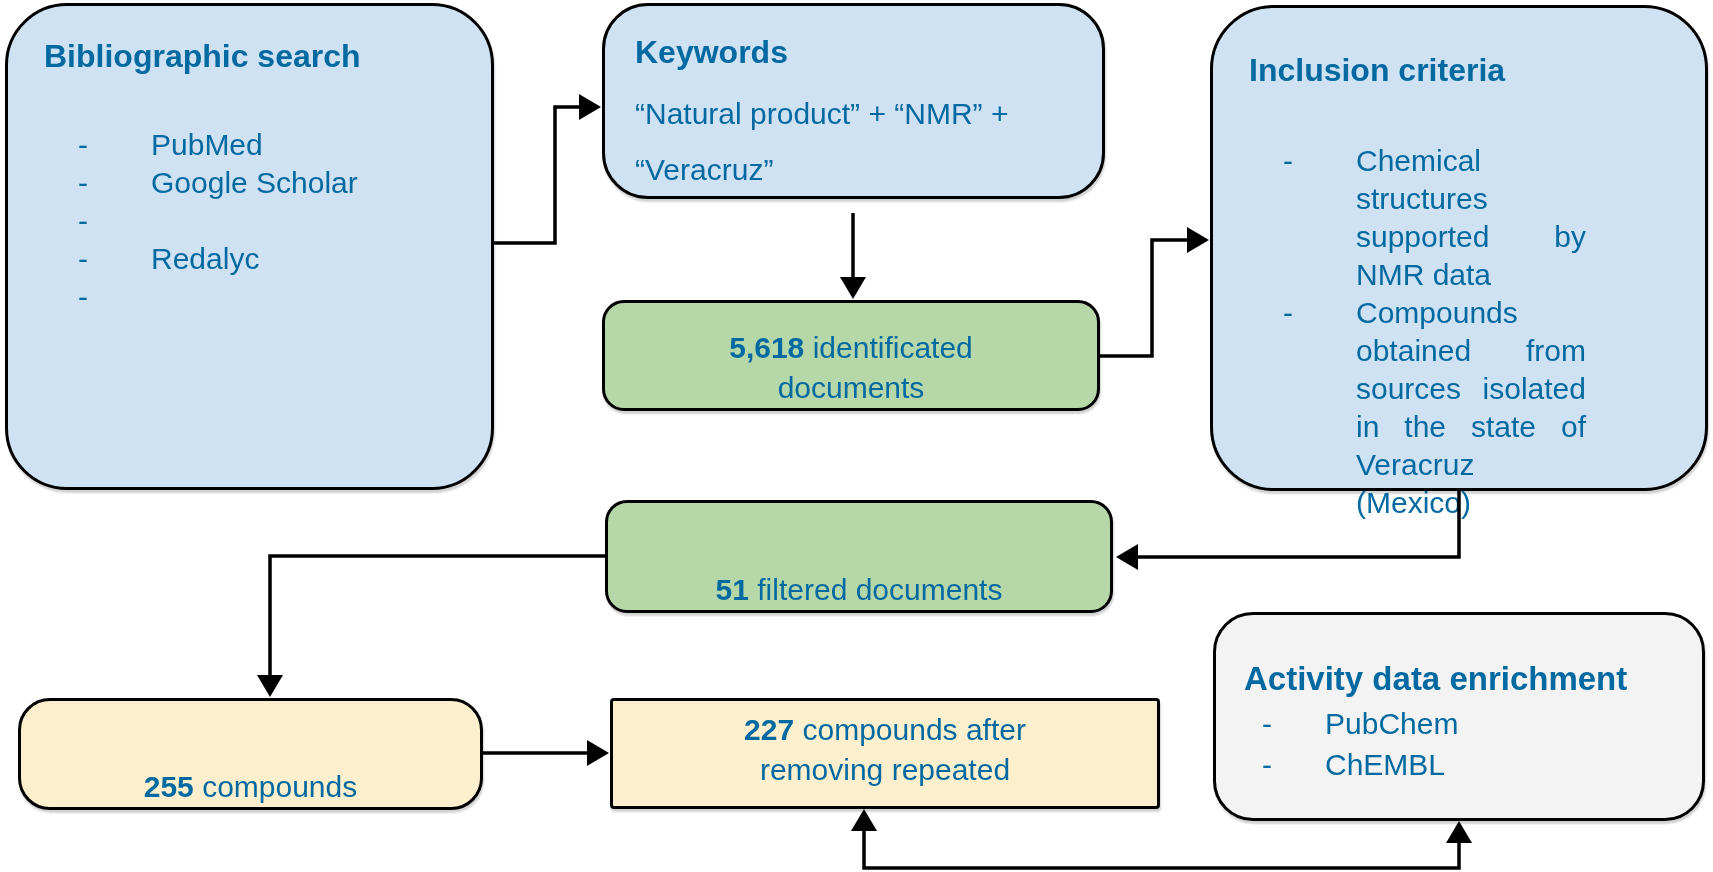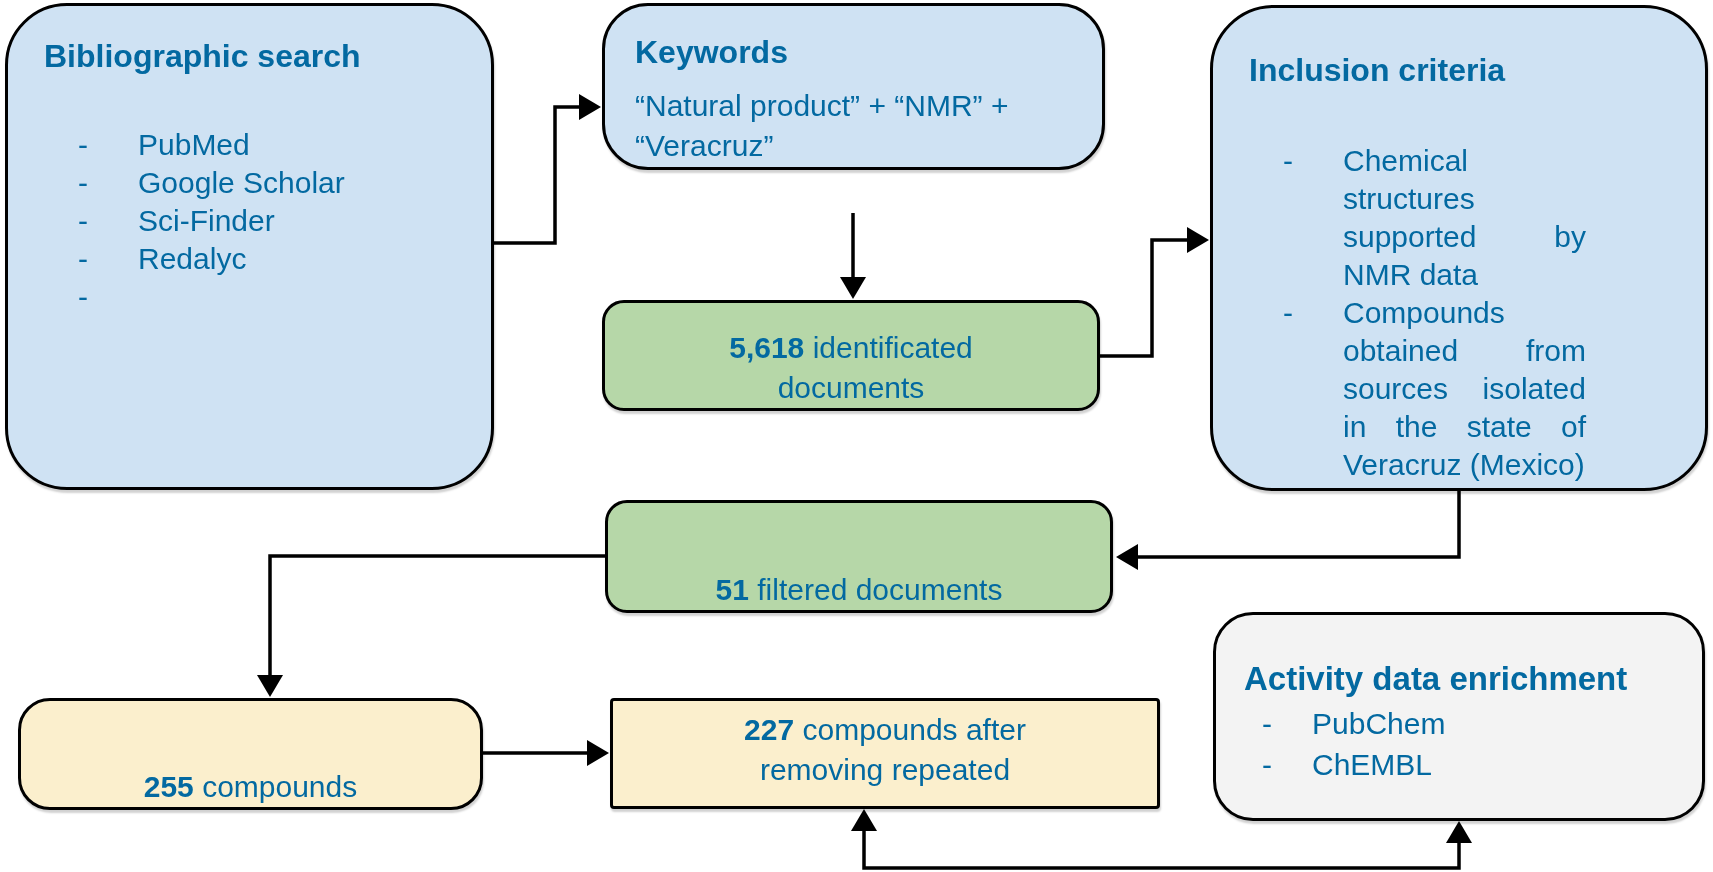--- a/index.html
+++ b/index.html
@@ -7,33 +7,33 @@
     position:relative;width:1713px;height:872px;background:#ffffff;overflow:hidden;
     font-family:"Liberation Sans","DejaVu Sans",sans-serif;color:#0369a1;
   }
   .box{position:absolute;box-sizing:border-box;border:3px solid #000;
        box-shadow:1px 3px 2px rgba(0,0,0,0.18);}
   .blue{background:#cfe2f3;}
   .green{background:#b6d7a8;}
   .yellow{background:#fbefcd;}
   .gray{background:#f3f3f3;}
   .title{font-weight:bold;font-size:32px;line-height:40px;}
-  .bodytext{font-size:30px;line-height:40px;}
+  .bodytext{font-size:30px;line-height:56px;}
   ul.dashlist{list-style:none;margin:0;padding:0;}
   ul.dashlist li{display:flex;font-size:30px;line-height:38px;}
   ul.dashlist .dash{flex:0 0 60px;text-align:left;}
-  ul.dashlist .li-text{flex:1 1 auto;text-align:justify;}
+  ul.dashlist .li-text{flex:1 1 auto;text-align:justify;margin-left:13px;}
 
   
   #box-biblio{left:5px;top:3px;width:489px;height:487px;border-radius:62px;padding:30px 0 0 36px;}
   #box-biblio ul{margin-top:50px;padding-left:34px;}
   #box-biblio .li-text{padding-right:64px;}
 
   
-  #box-keywords{left:602px;top:3px;width:503px;height:167px;border-radius:46px;padding:26px 33px 0 30px;}
+  #box-keywords{left:602px;top:3px;width:503px;height:196px;border-radius:46px;padding:26px 33px 0 30px;}
   #box-keywords .bodytext{margin-top:14px;}
 
   
   #box-inclusion{left:1210px;top:5px;width:498px;height:486px;border-radius:64px;padding:42px 0 0 36px;}
   #box-inclusion ul{margin-top:52px;padding-left:34px;}
   #box-inclusion .li-text{padding-right:119px;}
 
   
   .pill{display:flex;align-items:flex-end;justify-content:center;text-align:center;
         font-size:30px;line-height:40px;}
@@ -67,21 +67,20 @@
         <li>
         <span class="dash">-</span>
         <span class="li-text">PubMed</span>
       </li>
         <li>
         <span class="dash">-</span>
         <span class="li-text">Google Scholar</span>
       </li>
         <li>
         <span class="dash">-</span>
-        <span class="li-text">Sci-Finder</span>
       </li>
         <li>
         <span class="dash">-</span>
         <span class="li-text">Redalyc</span>
       </li>
         <li>
         <span class="dash">-</span>
       </li>
       </ul>
   </div>

